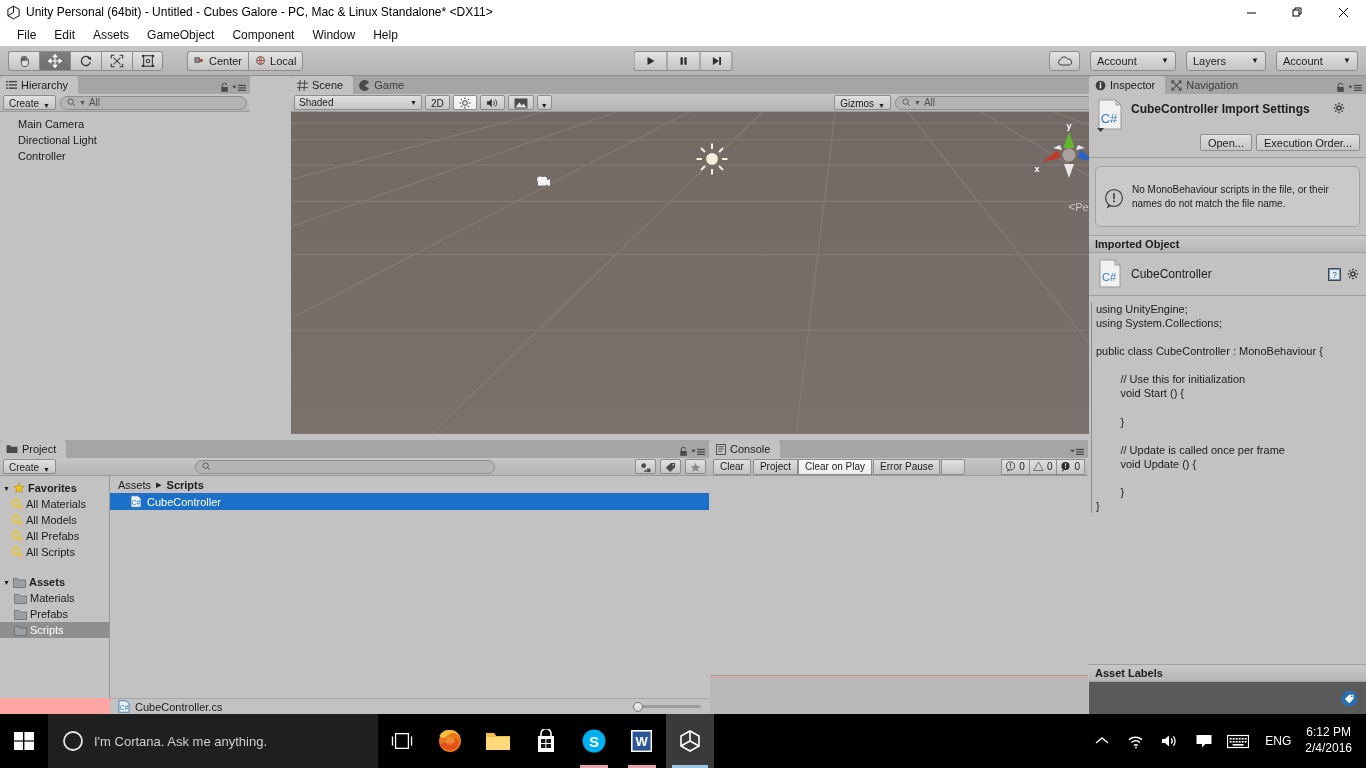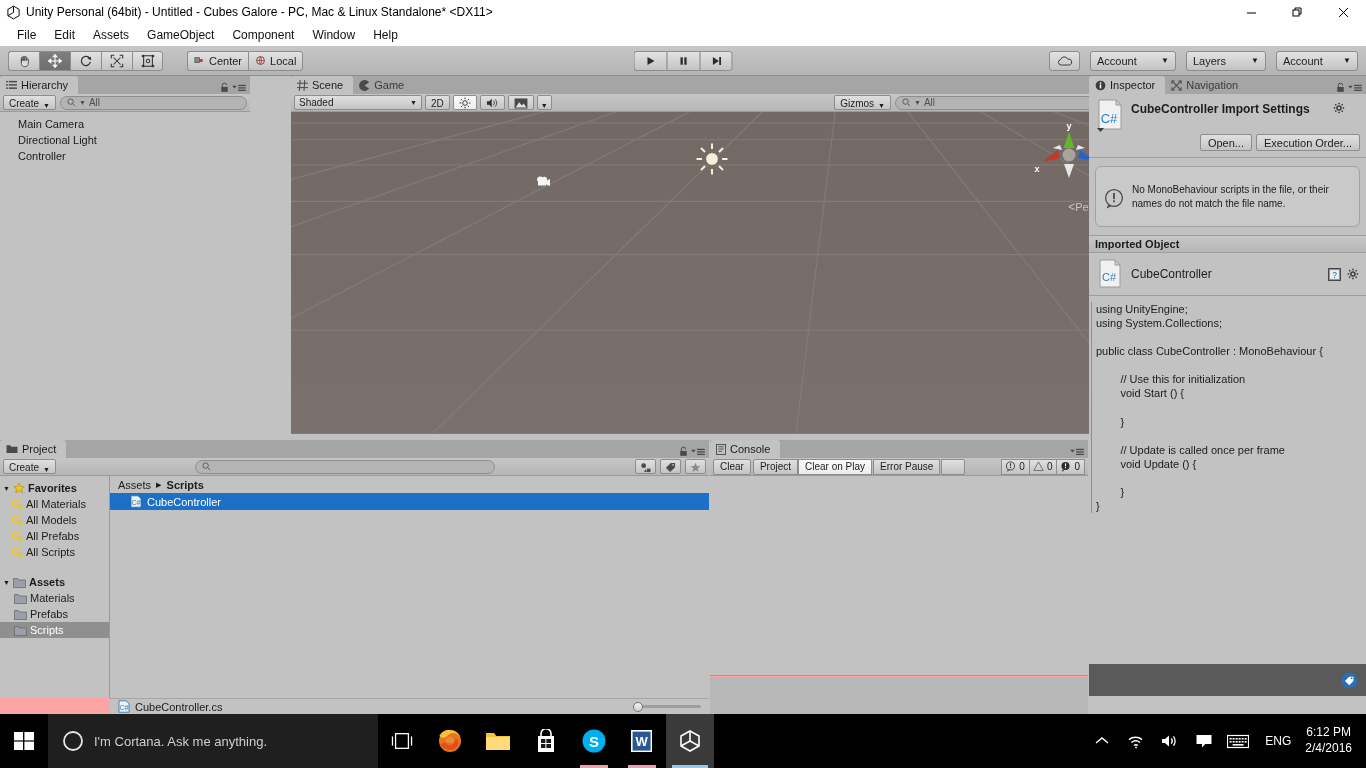--- a/index.html
+++ b/index.html
@@ -692,20 +692,21 @@
         }
 
         // Update is called once per frame
         void Update () {
 
         }
 }</div>
         </div>
 
         <div class="asset-labels">
+          <div class="asset-lbl-head">Asset Labels</div>
           <div class="asset-lbl-body">
             <svg width="17" height="17" viewBox="0 0 18 18">
                 <circle cx="9" cy="9" r="8.5" fill="#2a6fb0"></circle>
                 <path d="M4.2 9.4 8.6 5h4.6v4.6l-4.4 4.4z" fill="#fff"></path>
                 <circle cx="11.3" cy="6.7" r="1" fill="#2a6fb0"></circle>
               </svg>
           </div>
         </div>
       </div>
     </div>

